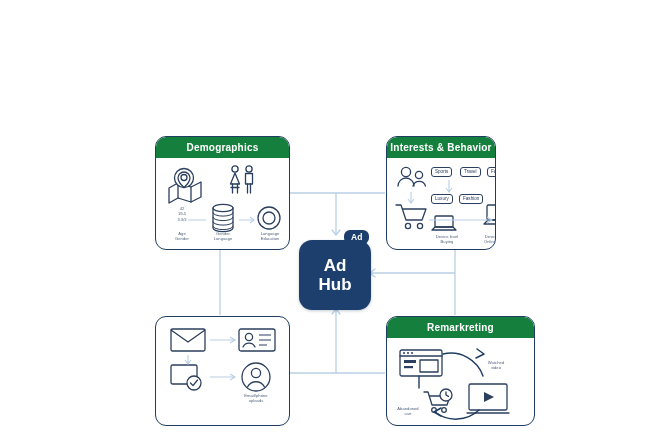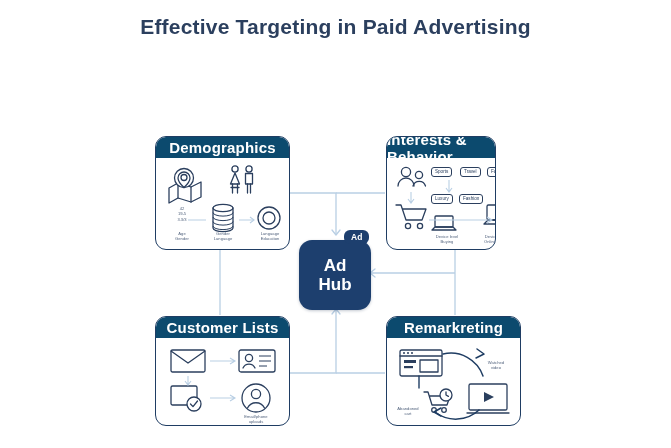--- a/index.html
+++ b/index.html
@@ -27,25 +27,25 @@
   .card{
     position:absolute;
     background:#ffffff;
     border:1.6px solid #1f3d63;
     border-radius:11px;
     box-sizing:border-box;
     overflow:hidden;
   }
   .card-head{
     height:21px;
-    background:#0c4a6e;
+    background:#15803d;
     border-radius:9px 9px 0 0;
     display:flex;align-items:center;justify-content:center;
     color:#ffffff;
-    font-size:15px;font-weight:bold;
+    font-size:10px;font-weight:bold;
     letter-spacing:.2px;
   }
   .card-body{position:relative;height:calc(100% - 21px);}
 
   .ink{stroke:#2b3f5e;fill:none;stroke-width:1.3;
        stroke-linecap:round;stroke-linejoin:round;}
   .inkfill{fill:#2b3f5e;}
   .thin{stroke:#2b3f5e;stroke-width:1;fill:none;}
   .arrow-in{stroke:#b9cfe4;stroke-width:1.1;fill:none;}
 
@@ -98,21 +98,20 @@
     border-radius:6px;
     padding:2.5px 7px;
     line-height:1;
   }
 </style>
 </head>
 <body>
 
 <div id="stage">
 
-  <div class="title">Effective Targeting in Paid Advertising</div>
 
   <svg id="wires" viewBox="0 0 671 448">
     <g stroke="#b9cfe4" stroke-width="1.3" fill="none">
 
       <path d="M290 193 L336 193 L336 234"></path>
 
       <path d="M385 193 L336 193"></path>
 
       <path d="M290 373 L336 373 L336 310"></path>
 
@@ -223,21 +222,20 @@
       </svg>
 
       <div class="cap" style="left:40px;top:76px;width:40px;">Device level
 Buying</div>
       <div class="cap" style="left:88px;top:76px;width:44px;">Device s and
 Online Buying</div>
     </div>
   </div>
 
   <div class="card" style="left:155px;top:316px;width:135px;height:110px;">
-    <div class="card-head">Customer Lists</div>
     <div class="card-body">
 
       <svg style="position:absolute;left:14px;top:10px;" width="36" height="26" viewBox="0 0 36 26">
         <rect x="1" y="2" width="34" height="22" rx="1.5" class="ink"></rect>
         <path class="ink" d="M1 3 L18 15 L35 3"></path>
       </svg>
 
       <svg style="position:absolute;left:82px;top:10px;" width="38" height="26" viewBox="0 0 38 26">
         <rect x="1" y="2" width="36" height="22" rx="2" class="ink"></rect>
         <circle cx="11" cy="10" r="3.6" class="ink"></circle>
@@ -261,21 +259,21 @@
         <path class="arrow-in" d="M54 23 L78 23 M74 20 L79 23 L74 26"></path>
         <path class="arrow-in" d="M32 38 L32 46 M29 43 L32 47 L35 43"></path>
         <path class="arrow-in" d="M54 60 L78 60 M74 57 L79 60 L74 63"></path>
       </svg>
 
       <div class="cap" style="left:78px;top:76px;width:44px;">Email/phone
 uploads</div>
     </div>
   </div>
 
-  <div class="card" style="left:386px;top:316px;width:135px;height:110px;">
+  <div class="card" style="left:386px;top:316px;width:149px;height:110px;">
     <div class="card-head">Remarkreting</div>
     <div class="card-body">
 
       <svg style="position:absolute;left:12px;top:10px;" width="44" height="30" viewBox="0 0 44 30">
         <rect x="1" y="2" width="42" height="26" rx="1.8" class="ink"></rect>
         <path class="ink" d="M1 8 L43 8"></path>
         <circle cx="5" cy="5" r="1" class="inkfill"></circle>
         <circle cx="9" cy="5" r="1" class="inkfill"></circle>
         <circle cx="13" cy="5" r="1" class="inkfill"></circle>
         <rect x="5" y="12" width="12" height="3" class="inkfill"></rect>

